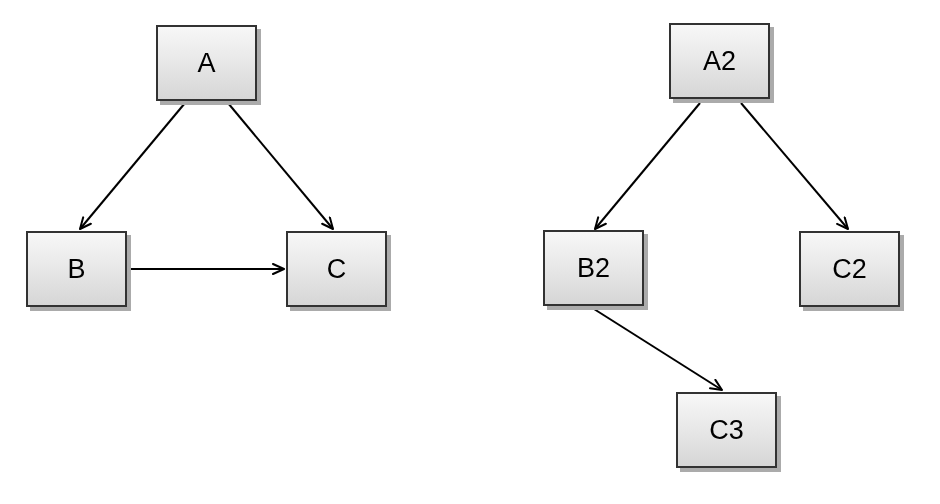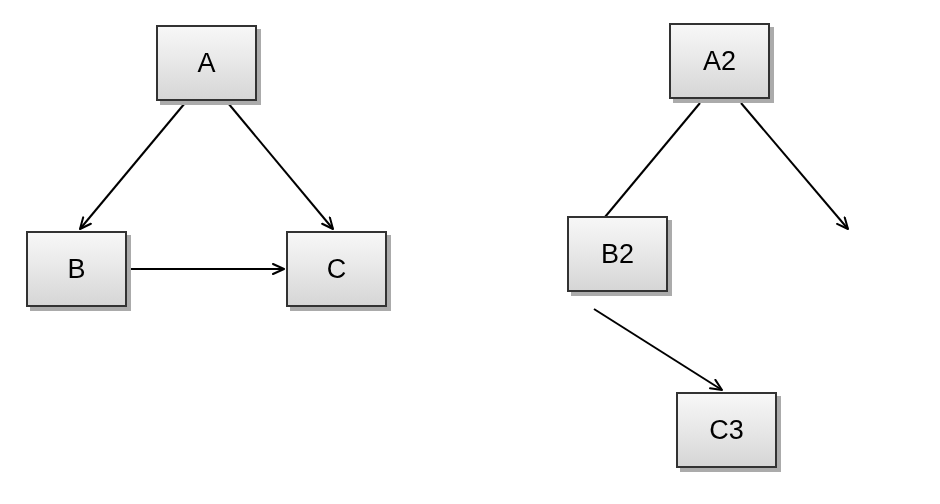--- a/index.html
+++ b/index.html
@@ -39,21 +39,21 @@
     font-size: 27px;
     color: #000000;
     line-height: 1;
     user-select: none;
   }
   
   #node-a  { left: 156px; top: 25px;  }
   #node-b  { left: 26px;  top: 231px; }
   #node-c  { left: 286px; top: 231px; }
   #node-a2 { left: 669px; top: 23px;  }
-  #node-b2 { left: 543px; top: 216px; margin-left: 24px; }
+  #node-b2 { left: 543px; top: 230px; }
   #node-c2 { left: 799px; top: 231px; }
   #node-c3 { left: 676px; top: 392px; }
 </style>
 </head>
 <body>
 
 <div class="canvas">
 
   <svg class="edge-layer" width="940" height="504" viewBox="0 0 940 504" xmlns="http://www.w3.org/2000/svg">
     <defs>
@@ -80,17 +80,20 @@
   <div class="node" id="node-c">
     <span class="label">C</span>
   </div>
 
   <div class="node" id="node-a2">
     <span class="label">A2</span>
   </div>
   <div class="node" id="node-b2">
     <span class="label">B2</span>
   </div>
+  <div class="node" id="node-c2">
+    <span class="label">C2</span>
+  </div>
   <div class="node" id="node-c3">
     <span class="label">C3</span>
   </div>
 
 </div>
 
 </body></html>

